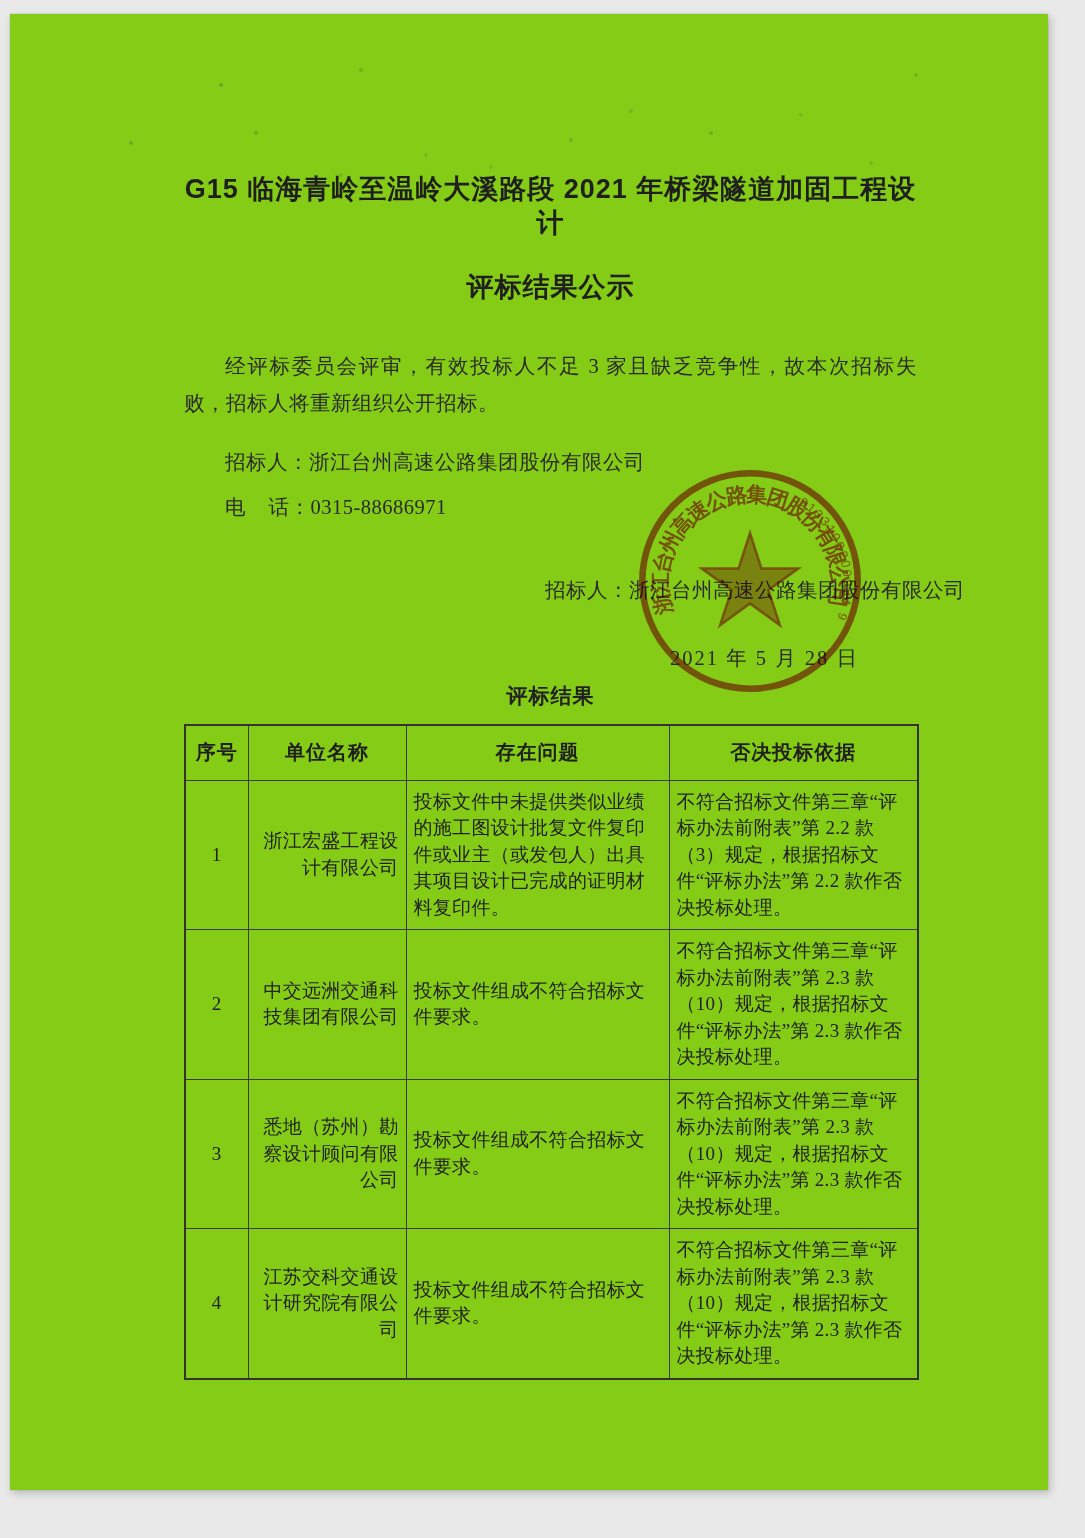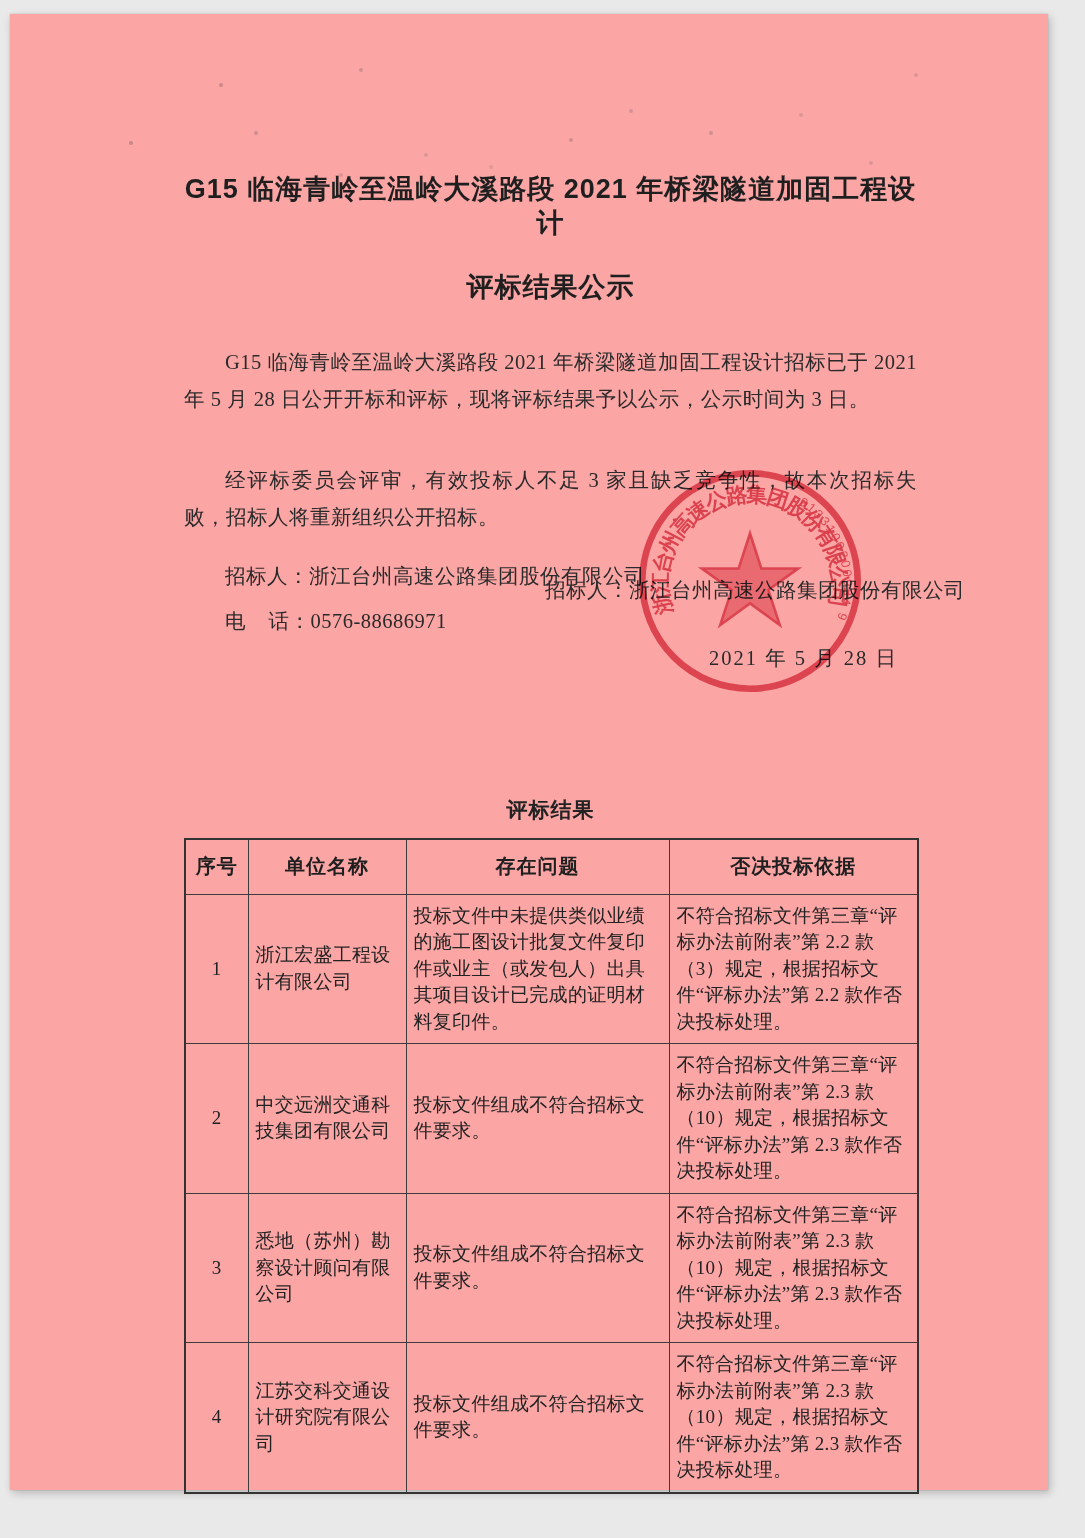--- a/index.html
+++ b/index.html
@@ -7,21 +7,21 @@
     width: 1085px; height: 1538px;
     background: #e9e9e9;
     font-family: "Liberation Serif", "DejaVu Serif", serif;
     overflow: hidden;
     position: relative;
   }
   .sheet {
     position: absolute;
     left: 10px; top: 14px;
     width: 1038px; height: 1476px;
-    background: #fca5a5;
+    background: #84cc16;
     box-shadow: 2px 3px 8px rgba(0,0,0,0.22), 0 0 1px rgba(0,0,0,0.25);
     color: #262626;
   }
   .content {
     position: relative;
     width: 100%; height: 100%;
     padding: 0 131px 0 174px;
   }
   .noise {
     position: absolute; left: 0; top: 0; width: 2px; height: 2px;
@@ -75,21 +75,21 @@
     position: absolute;
     left: 535px; top: 562px;
     font-size: 20.5px;
     letter-spacing: 0.5px;
     color: #2a2a2a;
     white-space: nowrap;
     z-index: 2;
   }
   .sig-date {
     position: absolute;
-    left: 699px; top: 630px;
+    left: 660px; top: 630px;
     font-size: 20.5px;
     letter-spacing: 2px;
     color: #2a2a2a;
     white-space: nowrap;
     z-index: 2;
   }
   .seal {
     position: absolute;
     left: 613px; top: 440px;
     width: 254px; height: 254px;
@@ -129,43 +129,42 @@
     text-align: center;
   }
   table.results td {
     font-size: 19px;
     line-height: 26.5px;
     letter-spacing: 0.3px;
     color: #222;
     padding: 8px 7px;
   }
   td.c-no { text-align: center; font-size: 19px; }
-  td.c-company { text-align: left; padding: 8px 10px; }
+  td.c-company { text-align: right; padding: 8px 10px; }
   td.c-problem, td.c-basis { text-align: left; }
   tr.r1 { height: 102px; }
   tr.r2 { height: 110px; }
   tr.r3 { height: 106px; }
   tr.r4 { height: 102px; }
 </style>
 </head>
 <body>
 
 <div class="sheet">
   <div class="noise"></div>
   <div class="content">
 
     <div class="doc-title line1">G15 临海青岭至温岭大溪路段 2021 年桥梁隧道加固工程设计</div>
     <div class="doc-title line2">评标结果公示</div>
 
-    <p class="para first">G15 临海青岭至温岭大溪路段 2021 年桥梁隧道加固工程设计招标已于 2021 年 5 月 28 日公开开标和评标，现将评标结果予以公示，公示时间为 3 日。</p>
     <p class="para">经评标委员会评审，有效投标人不足 3 家且缺乏竞争性，故本次招标失败，招标人将重新组织公开招标。</p>
 
     <div class="contact">
       <div class="row">招标人：浙江台州高速公路集团股份有限公司</div>
-      <div class="row">电    话：0576-88686971</div>
+      <div class="row">电    话：0315-88686971</div>
     </div>
 
     <div class="table-caption">评标结果</div>
 
     <table class="results">
       <colgroup>
         <col style="width:63px">
           <col style="width:158px">
           <col style="width:263px">
           <col style="width:249px">

